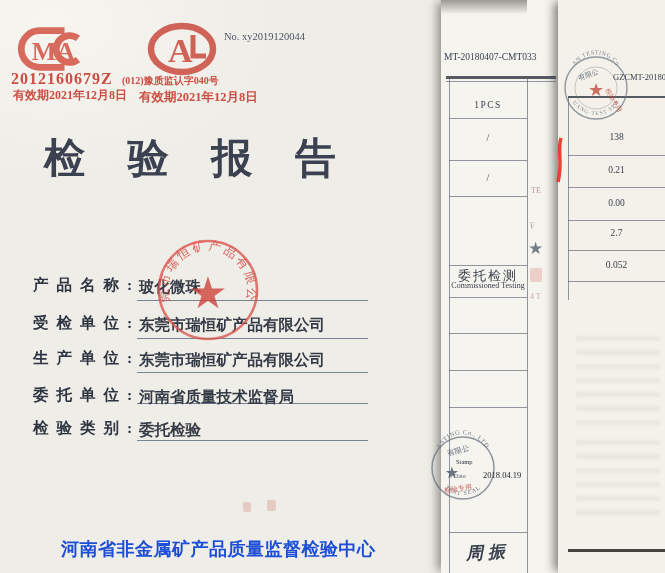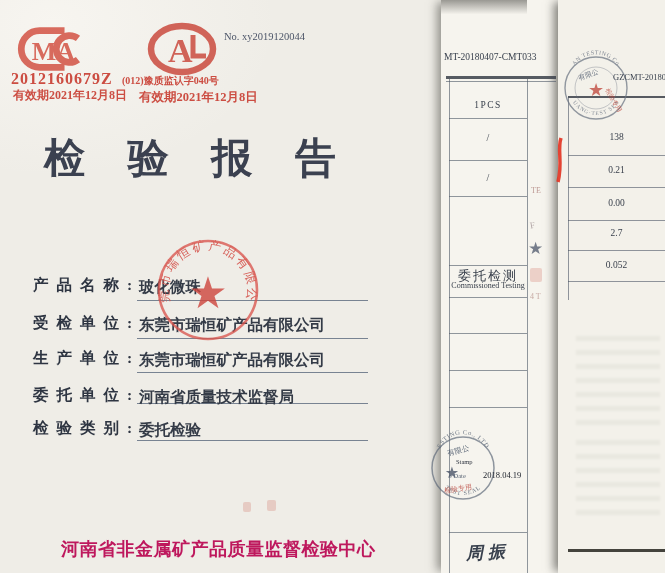--- a/index.html
+++ b/index.html
@@ -23,21 +23,21 @@
   .cert-no{left:11px;top:70px;font-size:16px;font-weight:bold;letter-spacing:1px;}
   .cert-val{left:13px;top:87px;font-size:12px;font-weight:bold;}
   .cal-no{left:122px;top:74px;font-size:10px;font-weight:bold;}
   .cal-val{left:139px;top:89px;font-size:12.5px;font-weight:bold;}
   .report-no{left:224px;top:31px;font-size:10.5px;color:#4c5568;}
   #title{left:44px;top:131px;width:292px;display:flex;justify-content:space-between;z-index:12;
     font-size:41px;font-weight:bold;color:#3b4150;}
   .flabel{left:33px;font-size:15.5px;font-weight:bold;letter-spacing:8px;color:#2e3542;}
   .fvalue{left:139px;font-size:15.5px;font-weight:600;color:#343b47;}
   .uline{position:absolute;left:137px;width:231px;height:1px;background:rgba(90,104,125,.8);z-index:8;}
-  #footer{left:61px;top:537px;font-size:18px;font-weight:bold;letter-spacing:.5px;color:#be185d;font-family:Liberation Serif, serif;}
+  #footer{left:61px;top:537px;font-size:18px;font-weight:bold;letter-spacing:.5px;color:#1d4ed8;font-family:Liberation Serif, serif;}
   .smudge{position:absolute;background:rgba(200,80,70,.22);border-radius:2px;filter:blur(.5px);z-index:6;}
   
   .hline{position:absolute;height:1px;background:rgba(75,85,100,.6);z-index:7;}
   .vline{position:absolute;width:1px;background:rgba(75,85,100,.6);z-index:7;}
   .thick{position:absolute;background:#3a3f49;opacity:.85;z-index:7;}
   .cellv{position:absolute;z-index:12;text-align:center;color:#39404c;}
   .midcell{left:449px;width:78px;}
   .rightcell{left:568px;width:97px;}
   
   svg{position:absolute;overflow:visible;}

